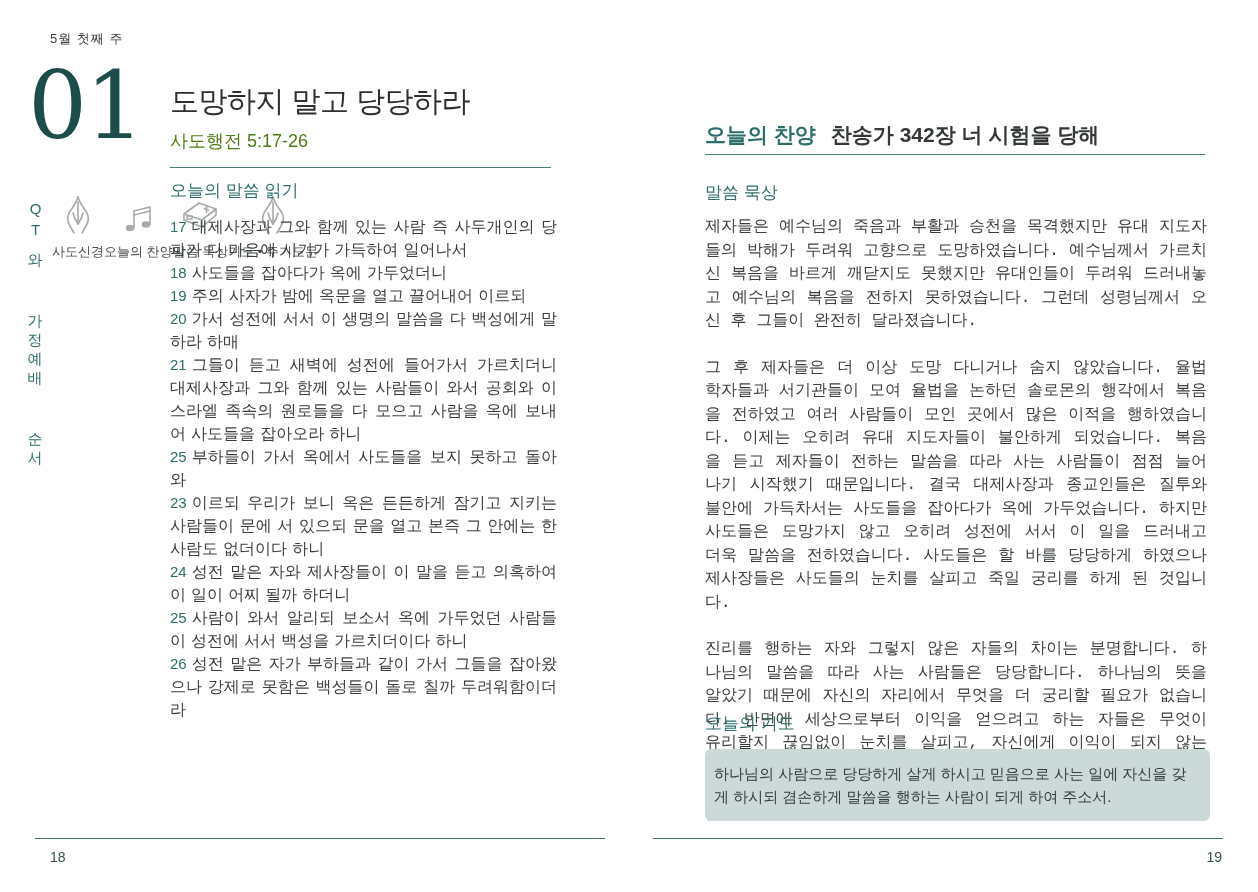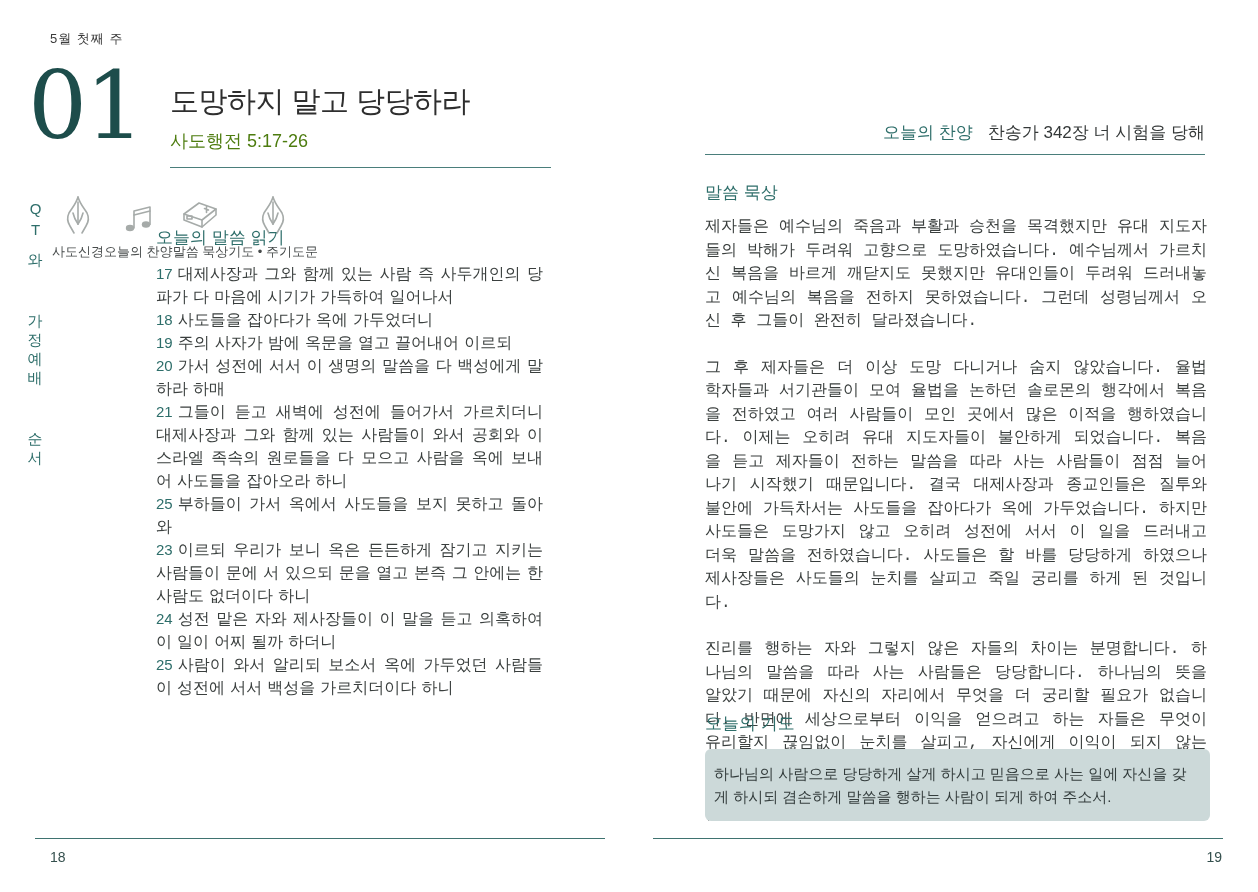--- a/index.html
+++ b/index.html
@@ -31,34 +31,34 @@
     display:flex;flex-direction:row;align-items:center;
   }
   .order-item{display:flex;flex-direction:column;align-items:center;}
   .order-icon{height:44px;display:flex;align-items:flex-end;justify-content:center;}
   .order-icon svg{stroke:#a6aba9;fill:none;stroke-width:1.6;stroke-linecap:round;stroke-linejoin:round;}
   .order-icon .fillgray{fill:#a6aba9;stroke:none;}
   .order-label{margin-top:7px;font-size:13px;color:#474b4b;white-space:nowrap;}
   .order-dot{width:6px;height:6px;border-radius:50%;background:#cccfce;margin:24px 0;}
 
   
-  .reading{position:absolute;left:156px;top:179px;width:387px;margin-top:47px;}
+  .reading{position:absolute;left:170px;top:179px;width:387px;}
   .section-heading{margin:0;font-size:17px;font-weight:500;color:#2e6e6a;}
   .verses{margin-top:13px;}
   .verse{
     font-family:"DejaVu Serif","Liberation Serif",serif;
     font-size:16px;line-height:23px;color:#3a3f3e;text-align:justify;
   }
   .vnum{
     font-family:"Liberation Sans",sans-serif;
     color:#2e6e6a;font-size:15px;margin-right:5px;
   }
 
   
-  .praise-line{position:absolute;left:705px;top:121px;width:500px;text-align:right;font-size:17px;}
+  .praise-line{position:absolute;left:705px;top:121px;width:500px;font-size:21px;font-weight:bold;}
   .praise-label{color:#2e6e6a;margin-right:15px;}
   .praise-value{color:#343838;}
   .rule-right{position:absolute;left:705px;top:154px;width:500px;border:0;border-top:1px solid #4a7e7b;margin:0;}
 
   .meditation{position:absolute;left:705px;top:181px;width:502px;}
   .meditation .paras{margin-top:12px;}
   .meditation p{
     font-family:Liberation Mono, monospace;
     font-size:16px;line-height:23.5px;color:#3a3f3e;text-align:justify;
     margin:0 0 23px 0;
@@ -149,20 +149,21 @@
   <div class="verses">
     <div class="verse"><span class="vnum">17</span><span>대제사장과 그와 함께 있는 사람 즉 사두개인의 당파가 다 마음에 시기가 가득하여 일어나서</span></div>
     <div class="verse"><span class="vnum">18</span><span>사도들을 잡아다가 옥에 가두었더니</span></div>
     <div class="verse"><span class="vnum">19</span><span>주의 사자가 밤에 옥문을 열고 끌어내어 이르되</span></div>
     <div class="verse"><span class="vnum">20</span><span>가서 성전에 서서 이 생명의 말씀을 다 백성에게 말하라 하매</span></div>
     <div class="verse"><span class="vnum">21</span><span>그들이 듣고 새벽에 성전에 들어가서 가르치더니 대제사장과 그와 함께 있는 사람들이 와서 공회와 이스라엘 족속의 원로들을 다 모으고 사람을 옥에 보내어 사도들을 잡아오라 하니</span></div>
     <div class="verse"><span class="vnum">25</span><span>부하들이 가서 옥에서 사도들을 보지 못하고 돌아와</span></div>
     <div class="verse"><span class="vnum">23</span><span>이르되 우리가 보니 옥은 든든하게 잠기고 지키는 사람들이 문에 서 있으되 문을 열고 본즉 그 안에는 한 사람도 없더이다 하니</span></div>
     <div class="verse"><span class="vnum">24</span><span>성전 맡은 자와 제사장들이 이 말을 듣고 의혹하여 이 일이 어찌 될까 하더니</span></div>
     <div class="verse"><span class="vnum">25</span><span>사람이 와서 알리되 보소서 옥에 가두었던 사람들이 성전에 서서 백성을 가르치더이다 하니</span></div>
+    <div class="verse"><span class="vnum">26</span><span>성전 맡은 자가 부하들과 같이 가서 그들을 잡아왔으나 강제로 못함은 백성들이 돌로 칠까 두려워함이더라</span></div>
   </div>
 </div>
 
 <hr class="footer-line-left">
 <div class="pagenum-left">18</div>
 
 <div class="praise-line">
   <span class="praise-label">오늘의 찬양</span><span class="praise-value">찬송가 342장 너 시험을 당해</span>
 </div>
 <hr class="rule-right">

